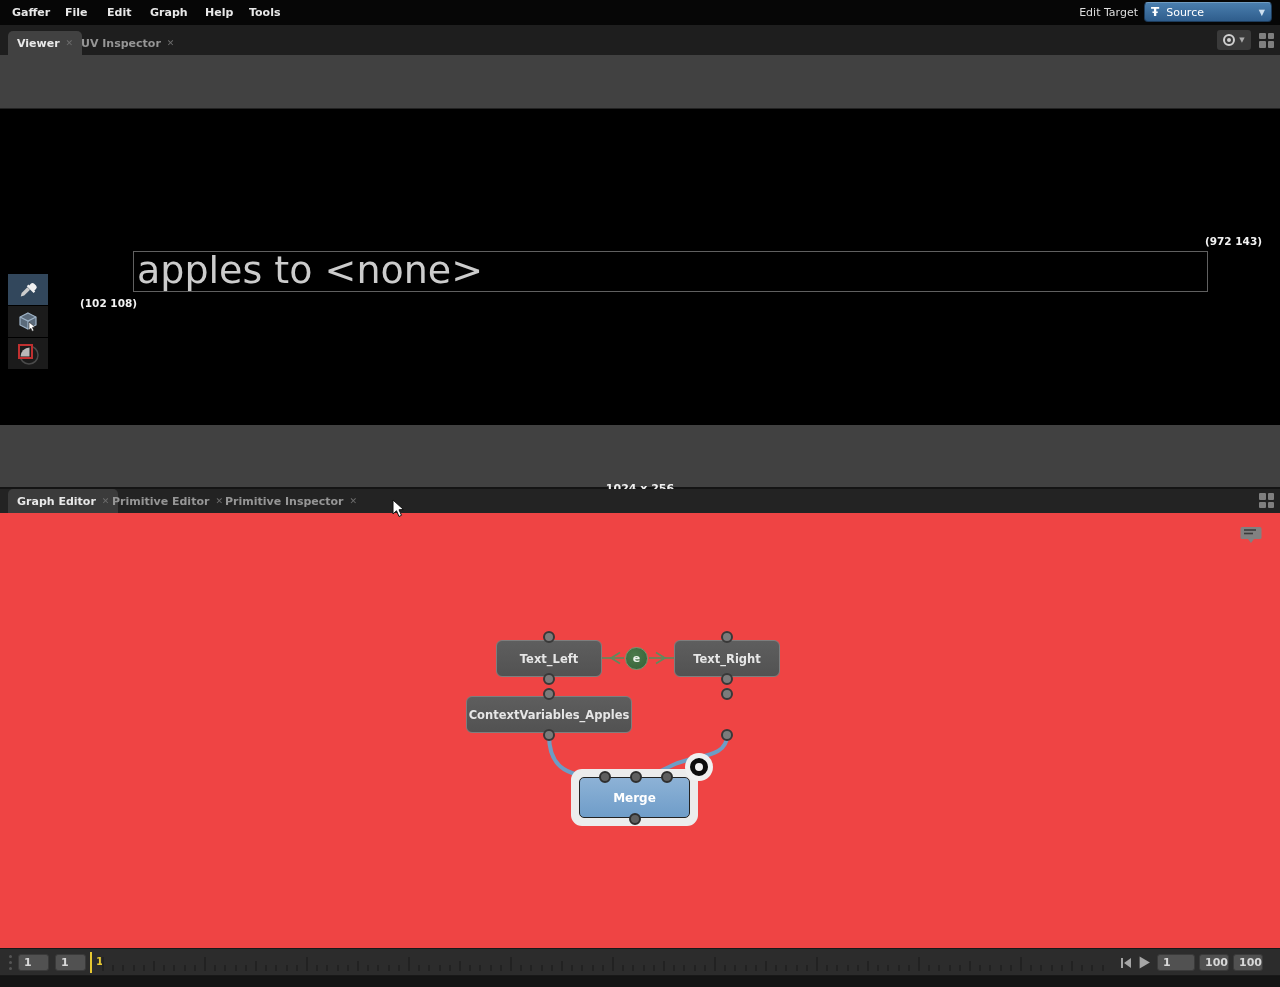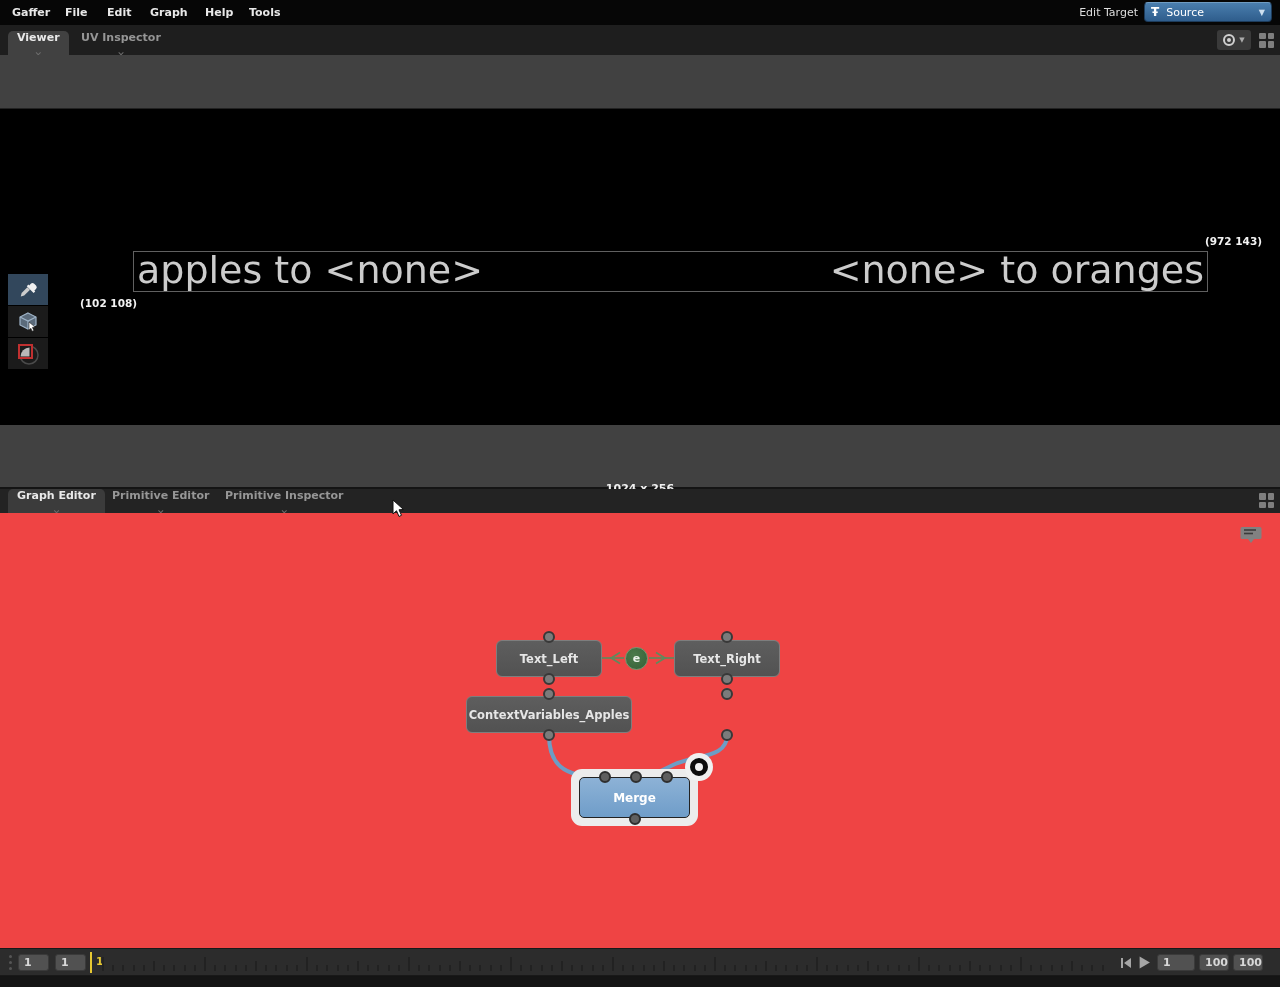--- a/index.html
+++ b/index.html
@@ -18,21 +18,21 @@
                border-top-color:#6f9cc2; border-radius:4px; color:#fff; font-size:11px;
                display:flex; align-items:center; padding:0 6px; }
   #edit-target-btn .ticon { font-size:12px; font-weight:bold; margin-right:7px; }
   #edit-target-btn .arrow { margin-left:auto; font-size:8px; color:#cfe0ef; }
 
   
   .tabbar { position:absolute; left:0; width:1280px; background:#1e1e1e; }
   #viewer-tabbar { top:25px; height:30px; }
   #graph-tabbar { top:489px; height:24px; background:#232323; }
   .tab { position:absolute; display:flex; align-items:center; gap:6px; font-size:11px;
-         font-weight:bold; color:#969696; padding:0 9px; height:100%;flex-direction:column; }
+         font-weight:bold; color:#969696; padding:0 9px; height:100%; }
   .tab.active { background:#414141; color:#e9e9e9; border-radius:5px 5px 0 0; }
   #graph-tabbar .tab.active { background:#3b3b3b; }
   .tab .x { font-size:9px; color:#6d6d6d; font-weight:bold; }
   .tabbar-tools { position:absolute; right:6px; display:flex; align-items:center; gap:8px; }
   .target-btn { width:34px; height:20px; background:#3a3a3a; border-radius:3px;
                 display:flex; align-items:center; justify-content:center; gap:4px; }
   .bullseye { width:12px; height:12px; border:2px solid #d0d0d0; border-radius:50%;
               display:flex; align-items:center; justify-content:center; }
   .bullseye i { width:4px; height:4px; background:#d0d0d0; border-radius:50%; }
   .mini-arrow { font-size:7px; color:#aaa; }
@@ -221,21 +221,20 @@
   <svg class="abs" style="left:959px; top:60px;" width="22" height="20" viewBox="0 0 22 20">
     <path d="M1 19 L21 19 L21 1 Q12 13 1 19 Z" fill="#6a6a6a"></path>
   </svg>
   <div class="num-field" style="left:985px; top:59px; width:44px;">1</div>
 
   <div id="viewer-canvas">
     <span class="coord" style="right:18px; top:126px;">(972 143)</span>
     <span class="coord" style="left:80px; top:188px;">(102 108)</span>
     <div id="text-box">
       <span class="big-text" style="left:3px;">apples to &lt;none&gt;</span>
-      <span class="big-text" style="right:3px;">&lt;none&gt; to oranges</span>
     </div>
     <div id="tool-column">
       <div class="tool-btn selected">
         <svg width="20" height="20" viewBox="0 0 20 20">
           <path d="M16.2 3.8 a2.4 2.4 0 0 0-3.4 0 l-1.6 1.6 -0.8-0.8 -1.6 1.6 6.8 6.8 1.6-1.6 -0.8-0.8 1.6-1.6 a2.4 2.4 0 0 0 0-3.4z" fill="#f0f0f0"></path>
           <path d="M9.4 7.2 L3.6 13 l-0.8 3.4 3.4-0.8 5.8-5.8 z" fill="#cdcdcd"></path>
         </svg>
       </div>
       <div class="tool-btn">
         <svg width="22" height="22" viewBox="0 0 22 22">

